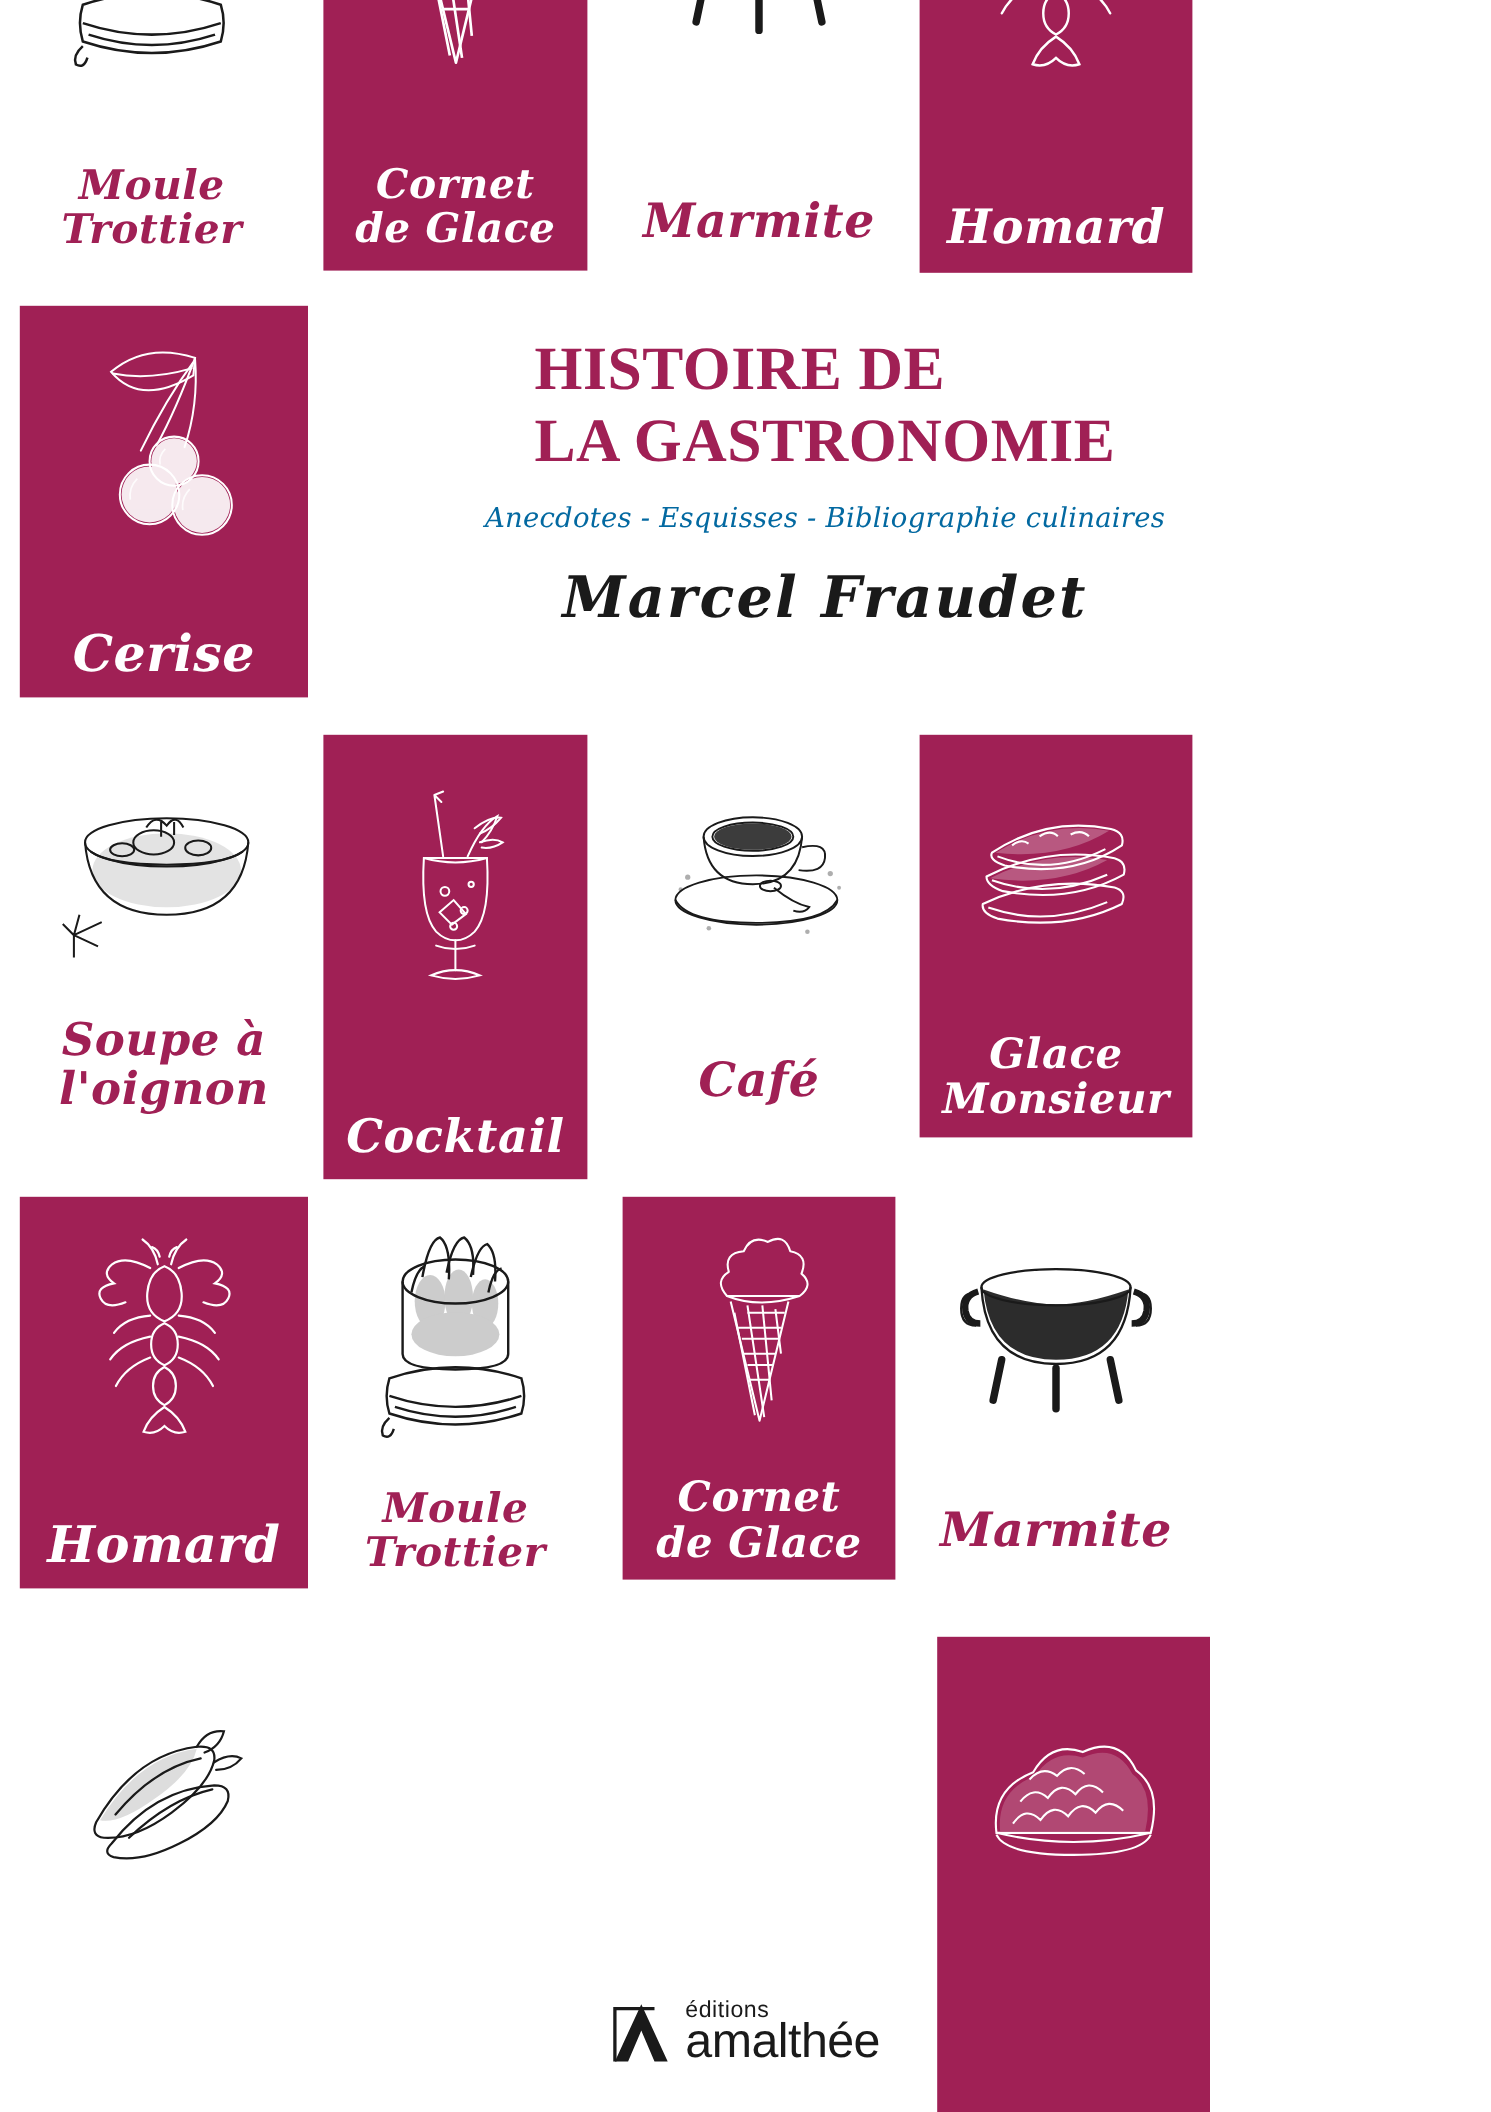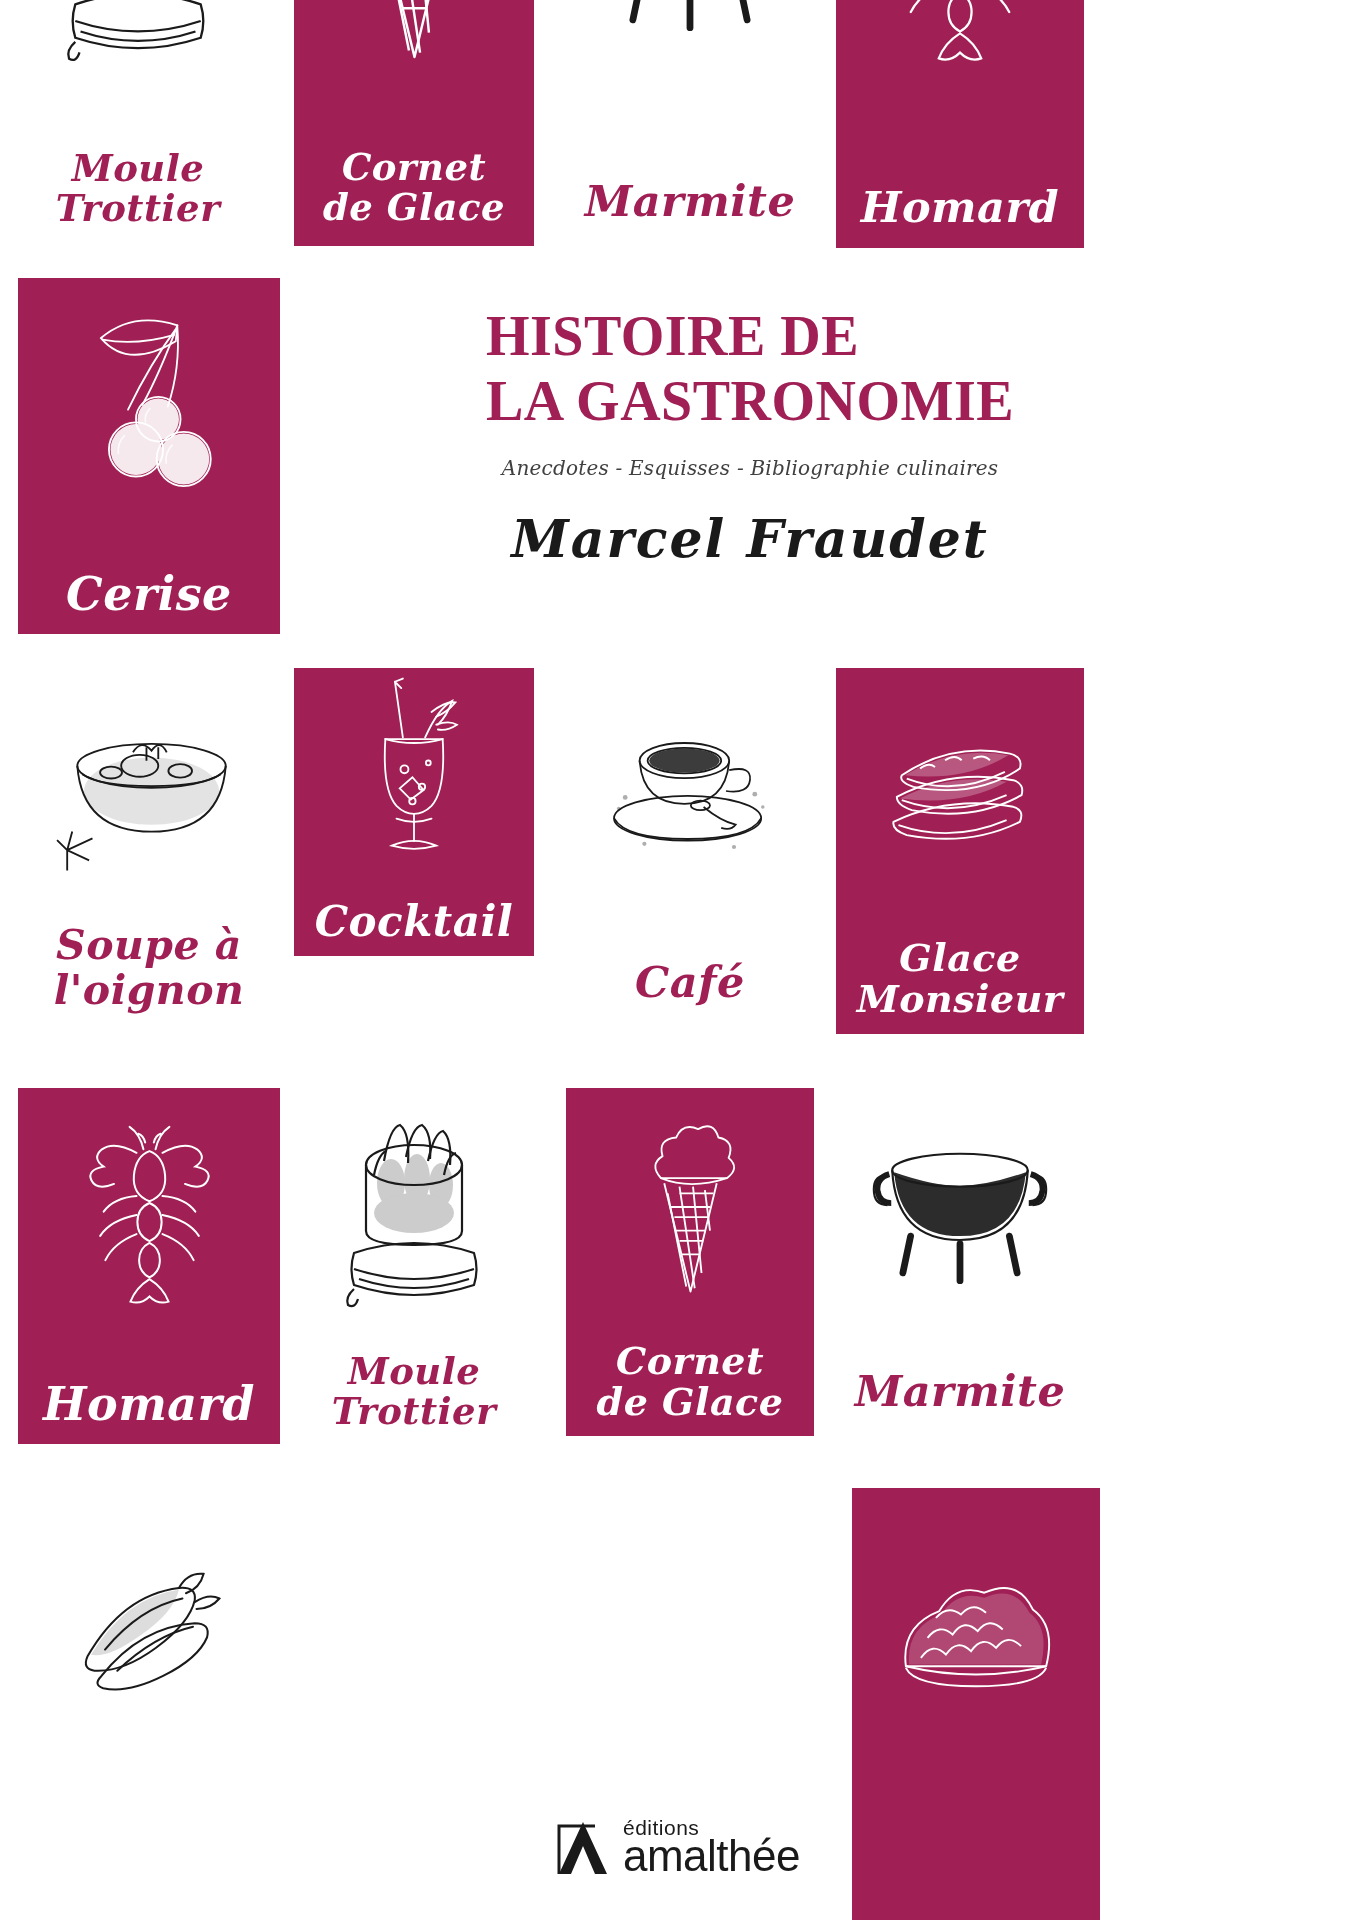--- a/index.html
+++ b/index.html
@@ -73,24 +73,24 @@
     font-family: "Liberation Serif", serif;
     font-weight: 700;
     font-size: 56px;
     line-height: 1.16;
     letter-spacing: 0.5px;
     text-align: left;
     margin: 0;
   }
   .subtitle {
     margin-top: 22px;
-    color: #404040;
+    color: #0369a1;
     font-family: "DejaVu Serif", serif;
     font-style: italic;
-    font-size: 20px;
+    font-size: 25px;
     letter-spacing: 0.2px;
     text-align: center;
   }
   .author {
     margin-top: 28px;
     color: #1a1a1a;
     font-family: "DejaVu Serif", serif;
     font-style: italic;
     font-weight: 700;
     font-size: 52px;
@@ -275,21 +275,21 @@
         <g fill="#1a1a1a" opacity="0.12">
           <ellipse cx="118" cy="96" rx="80" ry="40"></ellipse>
         </g>
       </svg>
         </div>
         <div class="card-label" style="font-size: 41px;">
           <div>Soupe à</div>
           <div>l'oignon</div>
         </div>
       </div>
-      <div class="card plum" style="left: 294px; top: 668px; width: 240px; height: 288px; text-decoration: underline;">
+      <div class="card plum" style="left: 294px; top: 668px; width: 240px; height: 404px; text-decoration: underline;">
         <div class="card-art">
           <svg viewBox="0 0 180 250" width="144" height="199" aria-hidden="true">
         <g fill="none" stroke="#ffffff" stroke-width="2.3" stroke-linecap="round">
           <path d="M54 88 q-4 64 14 84 q10 10 22 10 q12 0 22 -10 q18 -20 14 -84 Z"></path>
           <path d="M54 88 q36 10 72 0"></path>
           <path d="M90 182 L90 216"></path>
           <path d="M62 222 q28 -12 56 0 q-28 8 -56 0 Z"></path>
           <path d="M76 86 L66 16 M66 16 l10 -4 M66 16 l8 8"></path>
           <path d="M104 86 q16 -36 34 -46 q-6 18 -18 30"></path>
           <path d="M112 54 q18 -14 30 -12 q-10 12 -24 18"></path>

